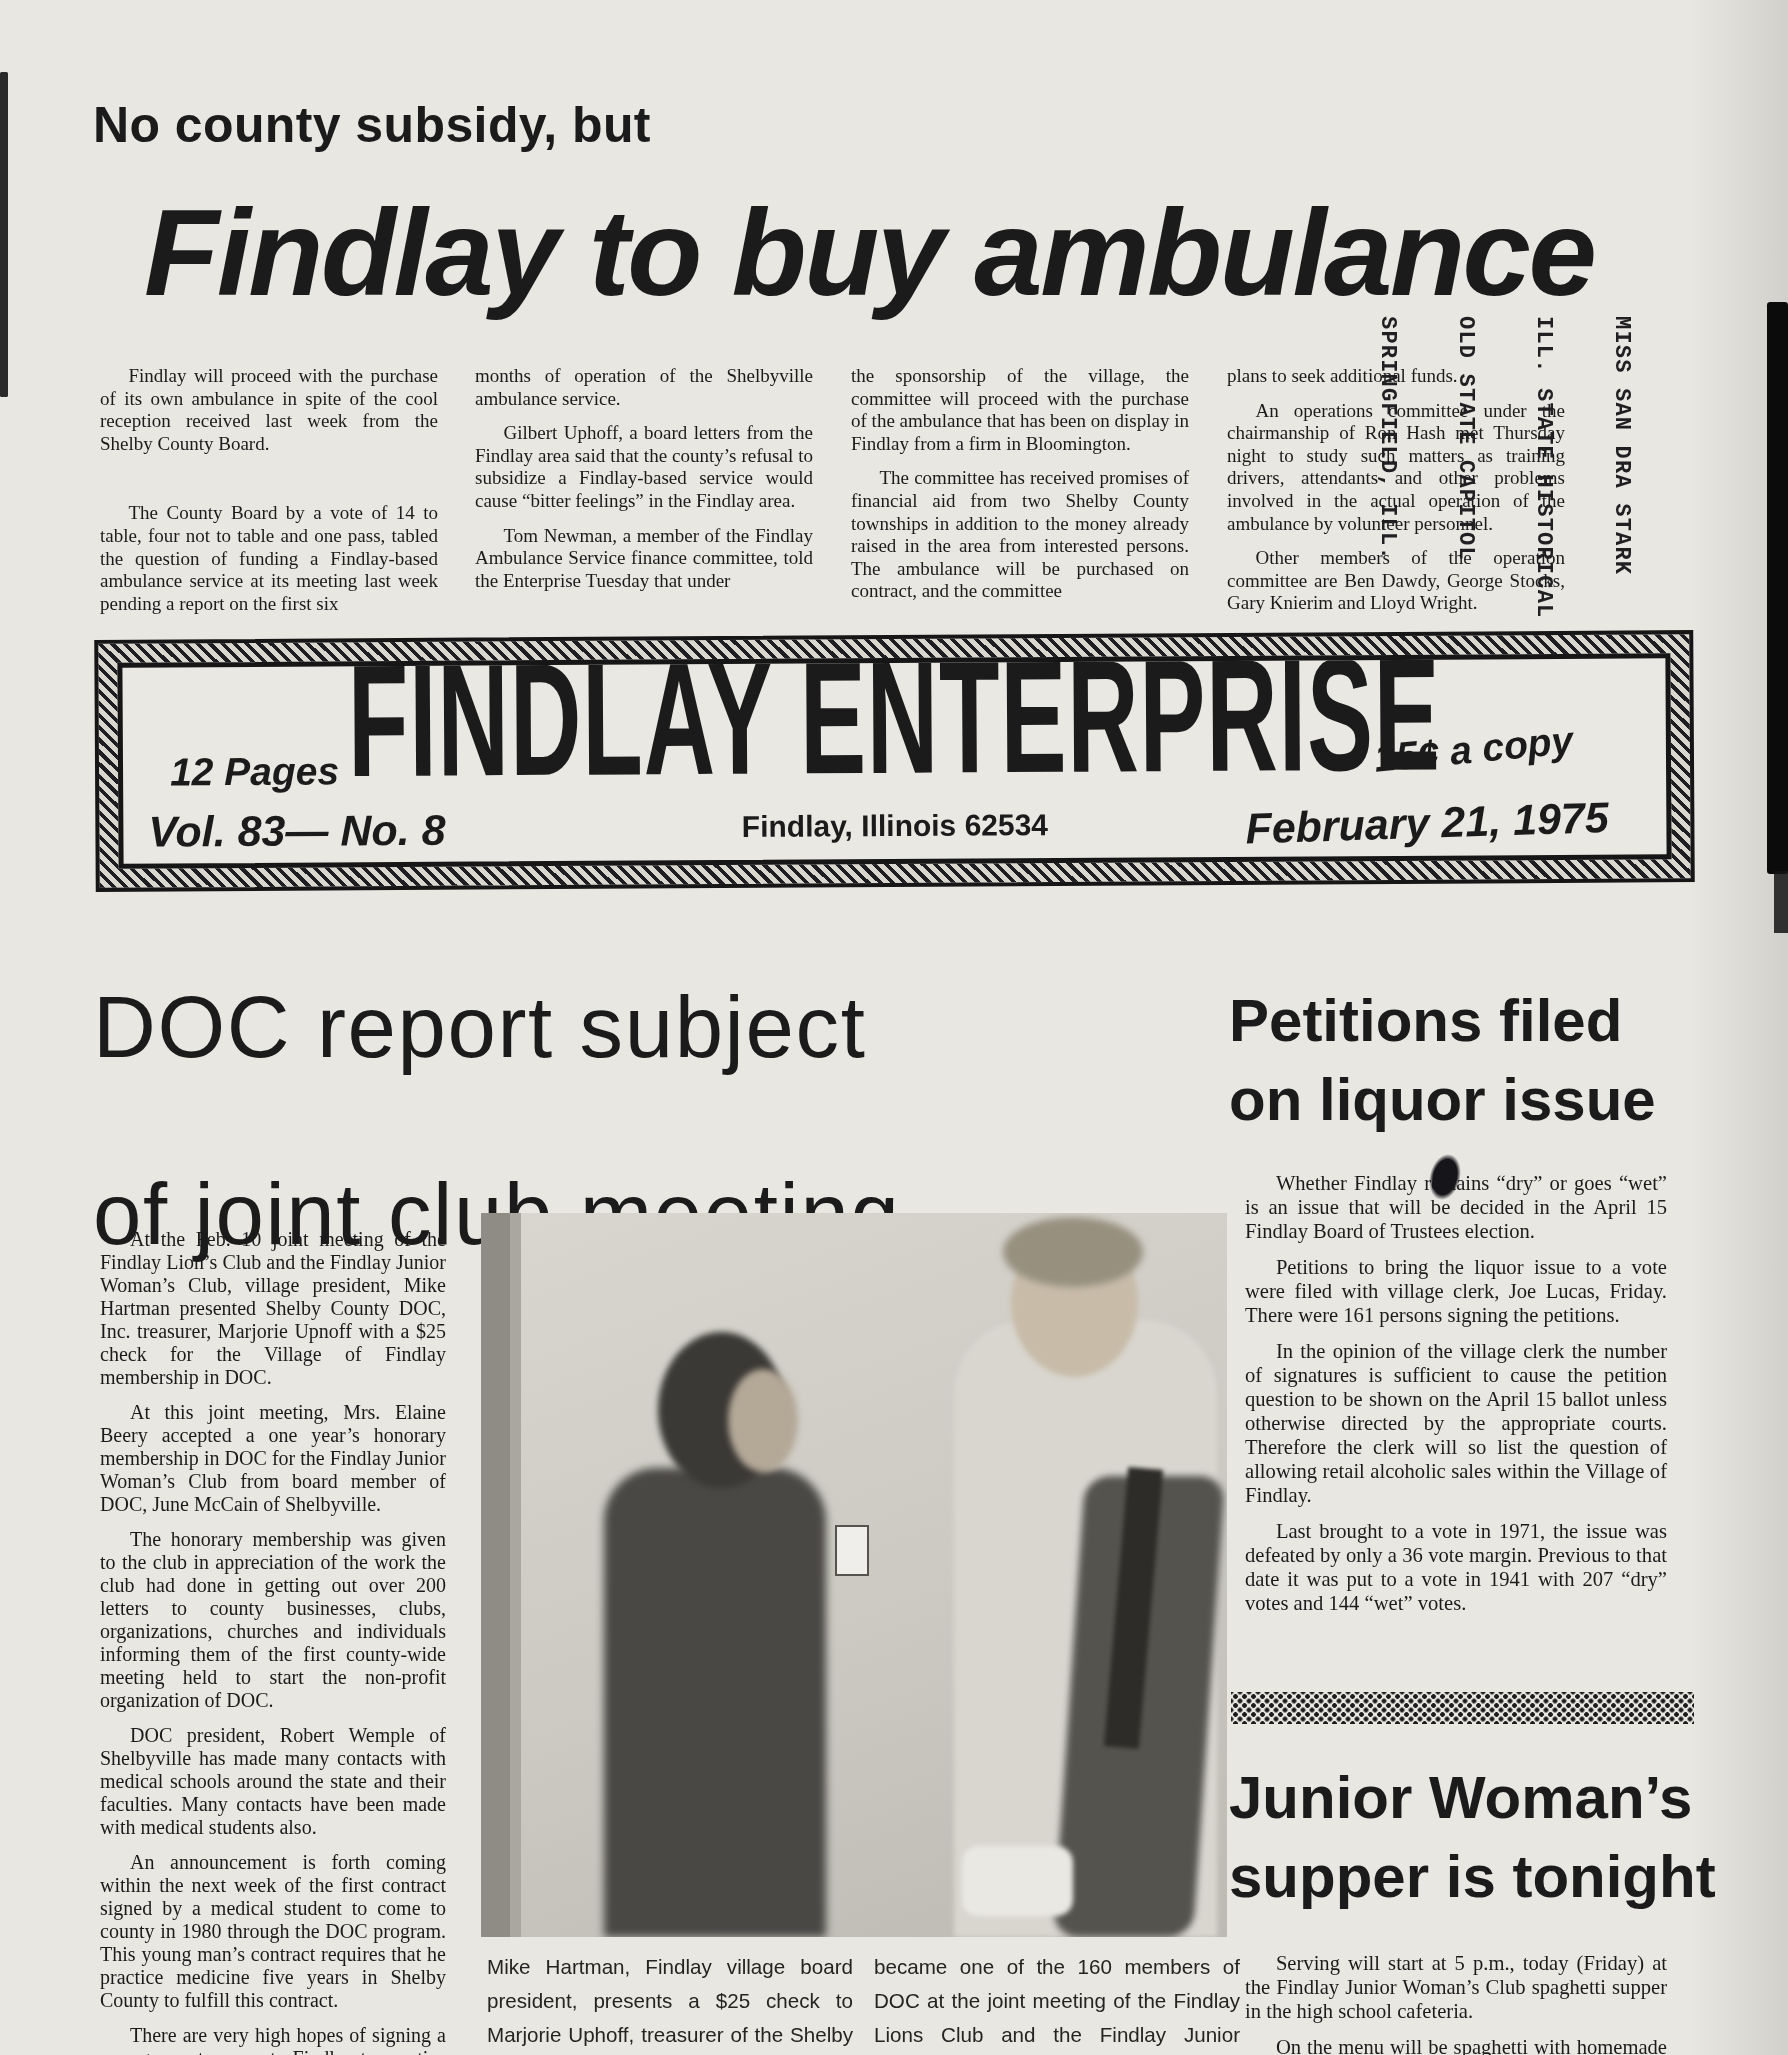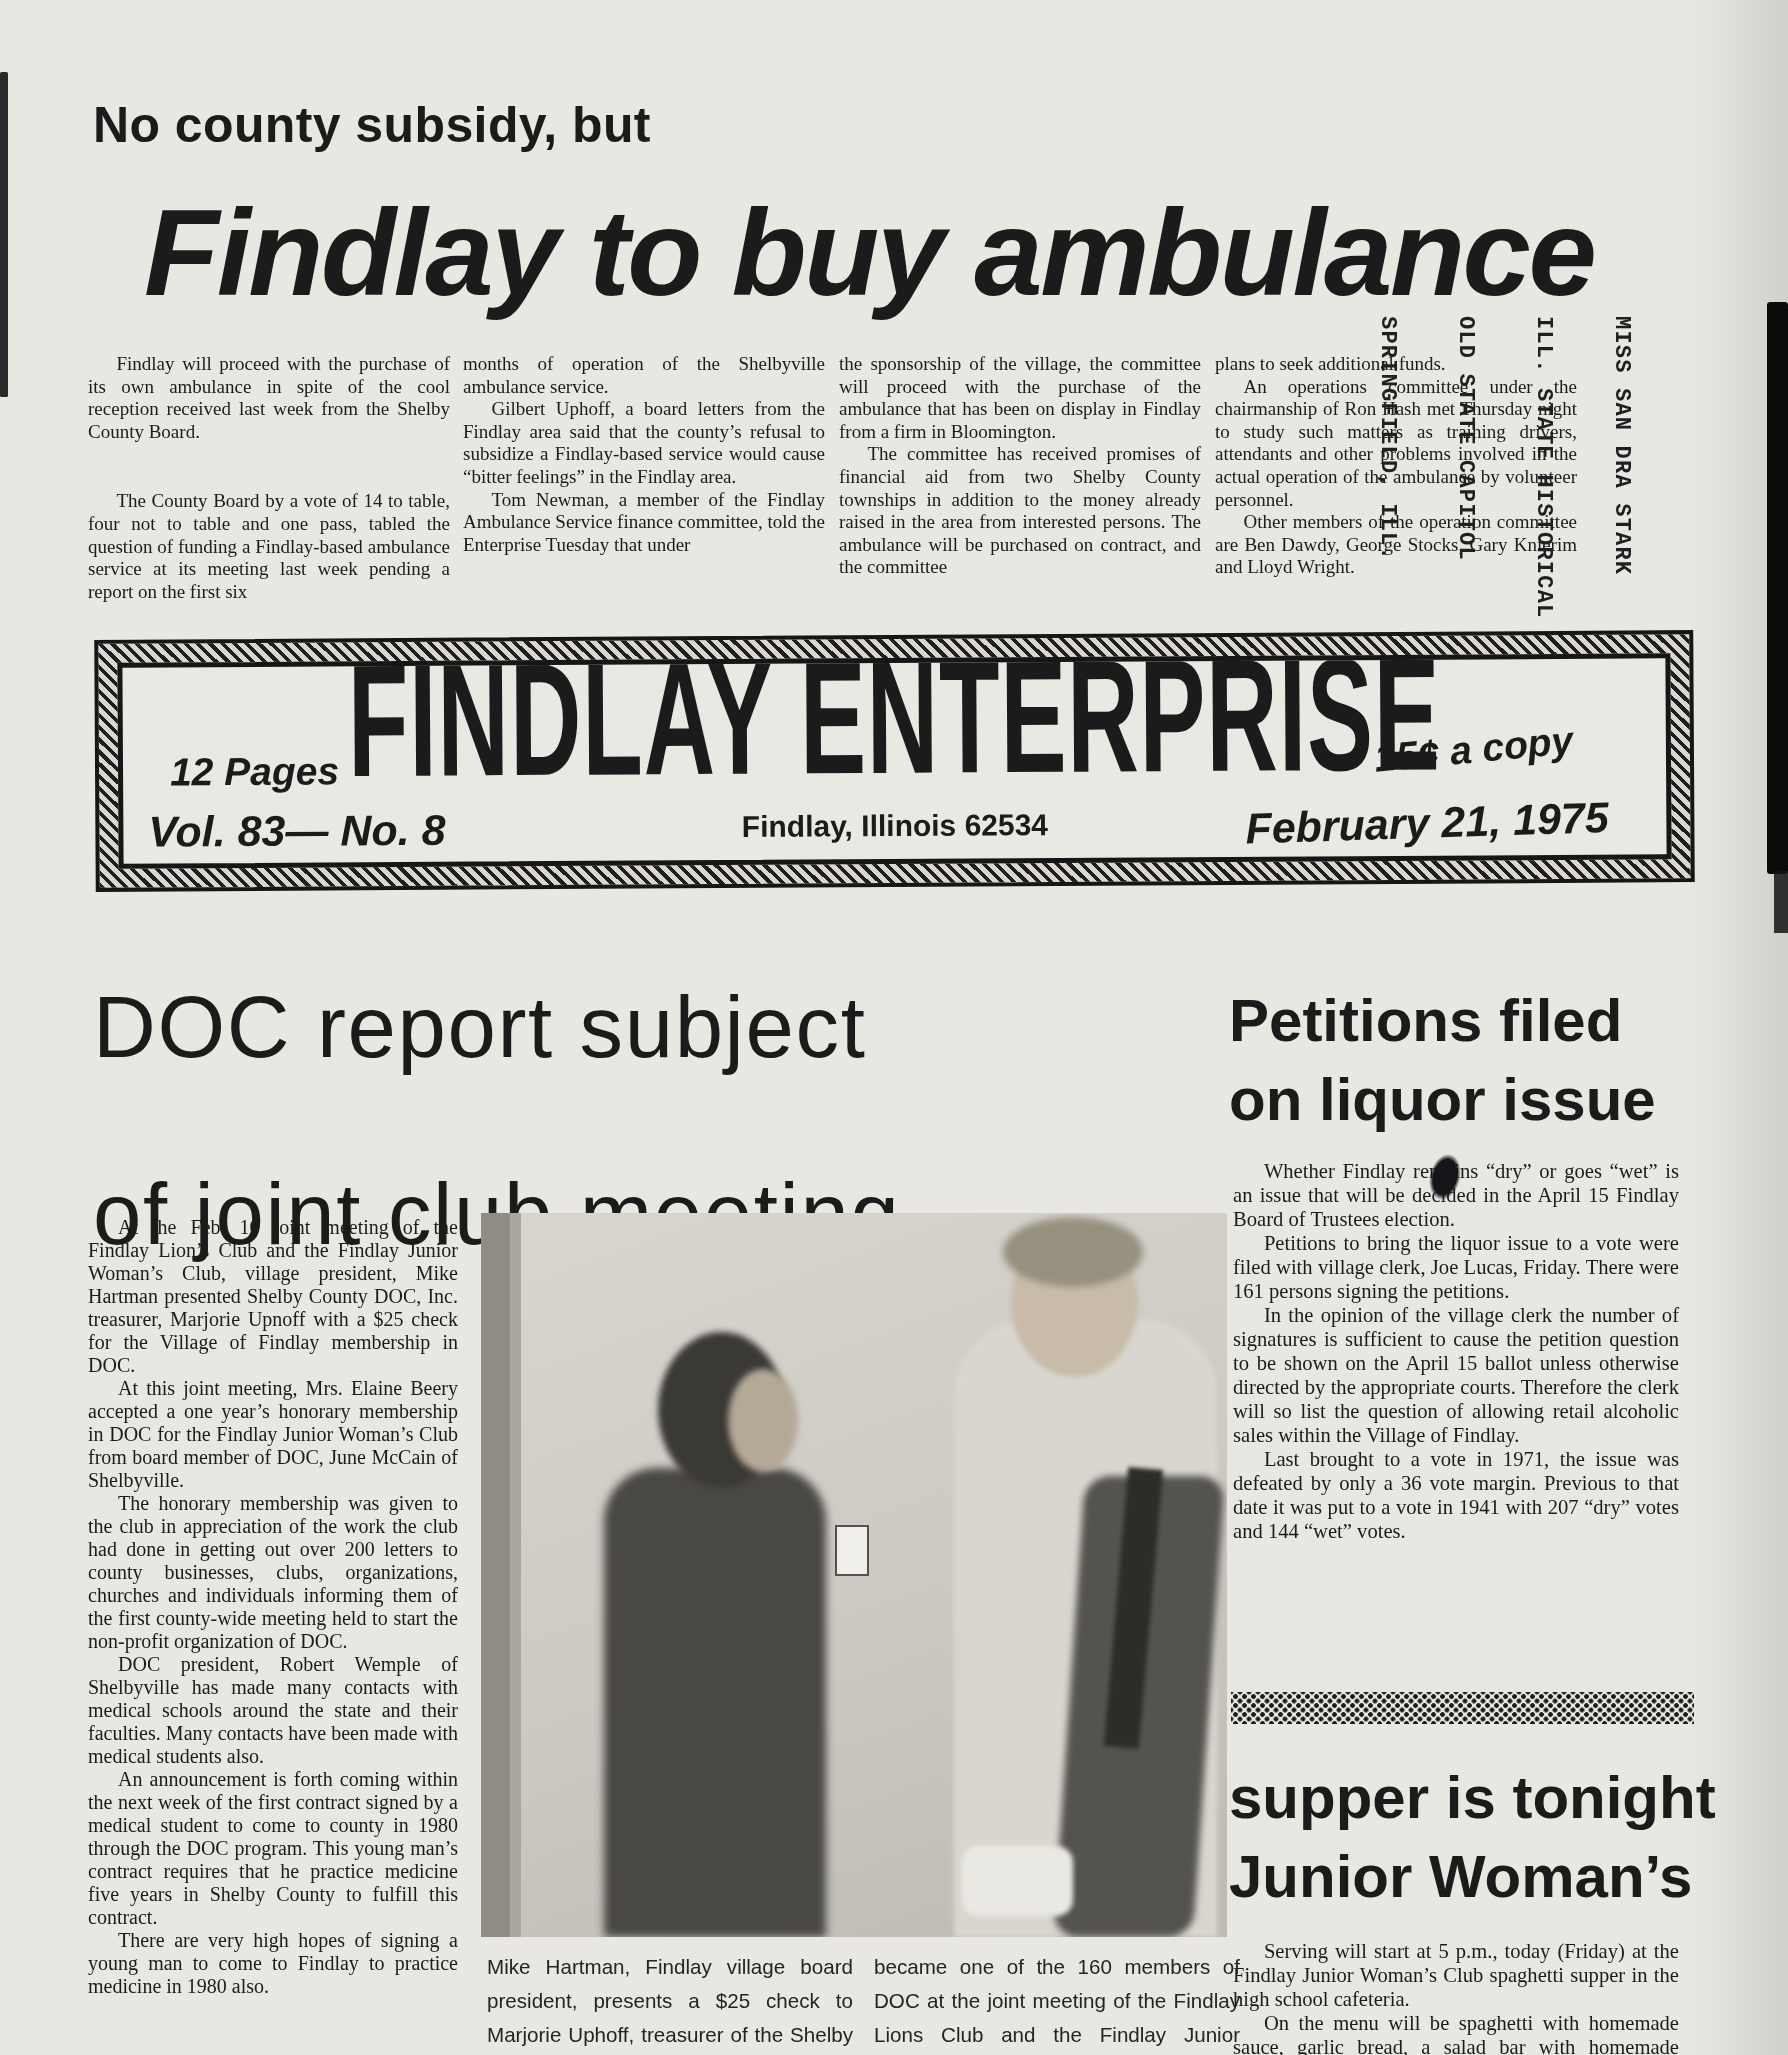--- a/index.html
+++ b/index.html
@@ -11,21 +11,21 @@
 
   
   .kicker { left:93px; top:96px; font-weight:700; font-size:50px; letter-spacing:0.4px; white-space:nowrap; }
   .mainhead { left:144px; top:182px; font-weight:700; font-style:italic; font-size:123px;
               letter-spacing:-2.5px; white-space:nowrap; }
   .doc-head { left:93px; top:933px; font-weight:400; font-size:87px; line-height:187px;
               letter-spacing:1.6px; white-space:nowrap; }
   .sec-head { font-weight:700; font-size:60px; line-height:79px; white-space:nowrap; }
 
   
-  .btxt p { margin:0; text-align:justify; text-indent:1.5em;font-family:Liberation Serif, serif; }
+  .btxt p { margin:12px; text-align:justify; text-indent:1.5em;font-family:Liberation Serif, serif; }
   .btxt p.cont { text-indent:0; }
   .btxt p.gap-top { margin-top:47px; }
   .topcol { top:353px; width:362px; font-size:19px; line-height:22.6px; }
   .doc-col { left:88px; top:1216px; width:370px; font-size:20px; line-height:23px; }
   .rcol { left:1233px; width:446px; font-size:20.6px; line-height:24px; }
 
   
   .caption { width:366px; font-family:"Liberation Sans", sans-serif; font-size:20.6px;
              line-height:34px; color:#242422; text-align:justify; }
 
@@ -157,22 +157,22 @@
       <p>In the opinion of the village clerk the number of signatures is sufficient to cause the petition question to be shown on the April 15 ballot unless otherwise directed by the appropriate courts. Therefore the clerk will so list the question of allowing retail alcoholic sales within the Village of Findlay.</p>
       <p>Last brought to a vote in 1971, the issue was defeated by only a 36 vote margin. Previous to that date it was put to a vote in 1941 with 207 “dry” votes and 144 “wet” votes.</p>
     </div>
     <div class="abs ink-blob"></div>
   </div>
 
   <div class="abs halftone"></div>
 
   <div>
     <div class="abs sans sec-head" style="left:1229px; top:1758px;">
+      <div>Junior Woman’s</div>
       <div>supper is tonight</div>
-      <div>Junior Woman’s</div>
     </div>
     <div class="abs btxt rcol" style="top:1939px;">
       <p>Serving will start at 5 p.m., today (Friday) at the Findlay Junior Woman’s Club spaghetti supper in the high school cafeteria.</p>
       <p>On the menu will be spaghetti with homemade sauce, garlic bread, a salad bar with homemade French, poppy seed and 1,000 island dressings or a fruited jello salad, iced tea, coffee or milk. The price for adults is $2.25, and a child’s plate (under 12 years) will be served for $1.25. This price includes second portions if desired. Cake will also be available for an extra charge.</p>
 
     </div>
   </div>
 
   <div>
     

